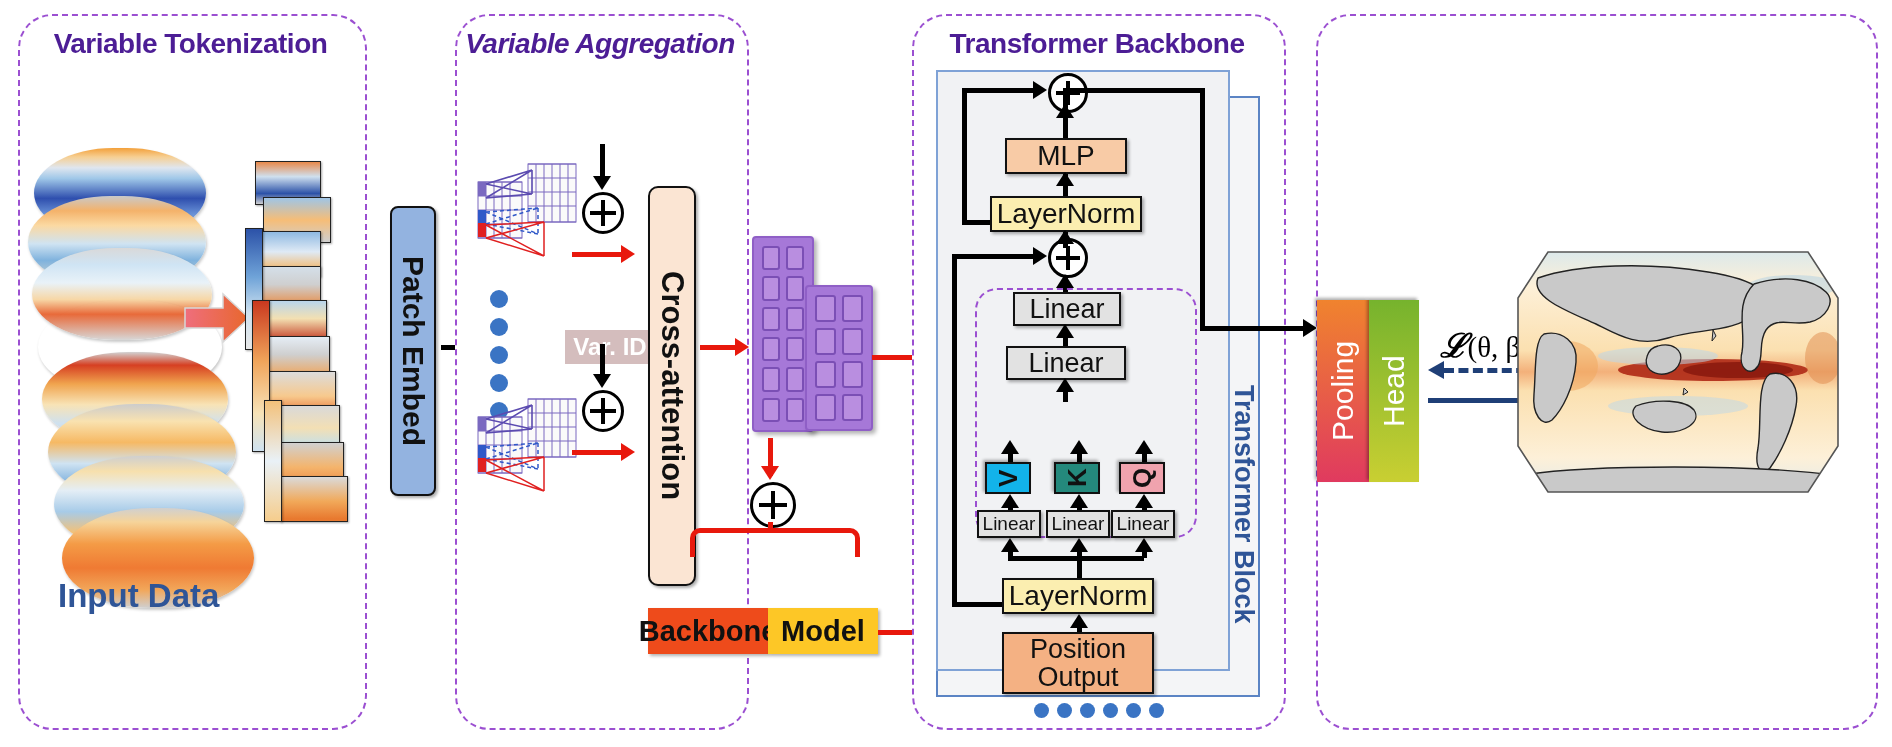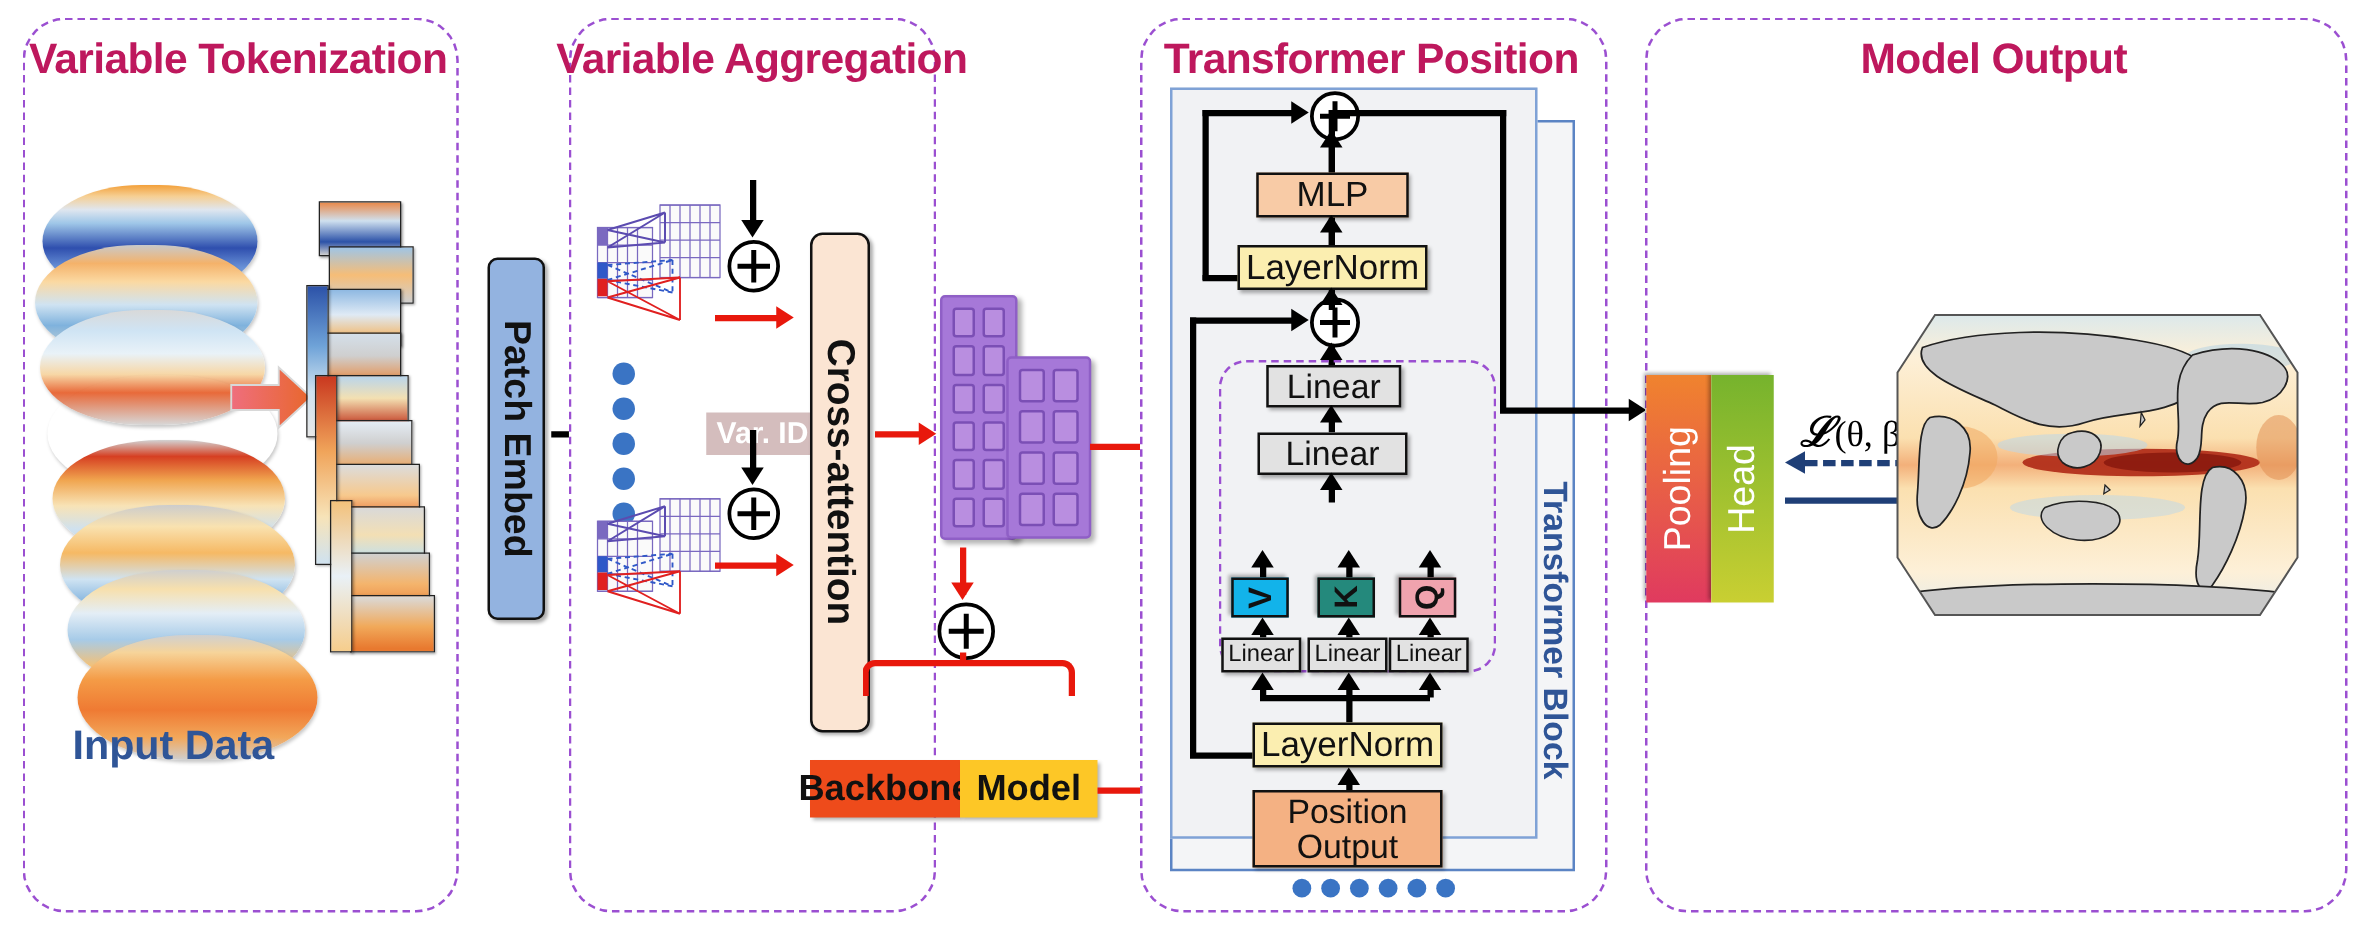--- a/index.html
+++ b/index.html
@@ -1,20 +1,20 @@
 <!DOCTYPE html>
 <html><head>
 <meta charset="utf-8">
 <style>
   html,body{margin:0;padding:0;background:#fff;}
   body{width:1892px;height:747px;font-family:"Liberation Sans",sans-serif;overflow:hidden;}
   #stage{position:relative;width:1892px;height:747px;}
 
   .panel{position:absolute;border:2.5px dashed #9b4fd1;border-radius:34px;background:#fff;}
-  .panel-title{position:absolute;font-size:34px;font-weight:700;color:#be185d;text-align:center;white-space:nowrap;letter-spacing:-0.5px;}
+  .panel-title{position:absolute;font-size:28px;font-weight:700;color:#4c1d95;text-align:center;white-space:nowrap;letter-spacing:-0.5px;}
 
   .box{position:absolute;box-sizing:border-box;display:flex;align-items:center;justify-content:center;
        border:2px solid #111;box-shadow:2px 2px 3px rgba(0,0,0,.32);text-align:center;}
   .vert{writing-mode:vertical-rl;text-orientation:mixed;}
   .vert-up{writing-mode:vertical-rl;transform:rotate(180deg);}
 
   .lbl-input{position:absolute;font-size:33px;font-weight:700;color:#2f5597;white-space:nowrap;}
 
   .arrow-h{position:absolute;height:0;border-top:5px solid #000;}
   .arrow-h.red{border-top-color:#e8180c;}
@@ -111,21 +111,21 @@
   <div class="box vert" style="left:390px;top:206px;width:46px;height:290px;background:#93b3e0;border-radius:8px;font-size:30px;font-weight:700;color:#111;">
     <span>Patch Embed</span>
   </div>
 
   <div class="lbl-input" style="left:58px;top:577px;">Input Data</div>
 
   <div class="arrow-h" style="left:441px;top:345px;width:48px;"></div>
   <div class="head-r" style="left:487px;top:338px;"></div>
 
   <div class="panel" style="left:455px;top:14px;width:290px;height:712px;"></div>
-  <div class="panel-title" style="left:445px;top:28px;width:310px;">Variable Aggregation</div>
+  <div class="panel-title" style="left:445px;top:28px;width:310px;font-style:italic;">Variable Aggregation</div>
 
   <div style="position:absolute;left:470px;top:160px;width:110px;height:110px;">
     <svg viewBox="0 0 110 110" width="110" height="110">
       <g stroke="#7a69c0" stroke-width="1" fill="none">
         <rect x="58" y="4" width="48" height="58" fill="#fafafa"></rect>
         <path d="M58 4 L106 4 M58 18 L106 18 M58 32 L106 32 M58 46 L106 46 M58 62 L106 62"></path>
         <path d="M66 4 L66 62 M74 4 L74 62 M82 4 L82 62 M90 4 L90 62 M98 4 L98 62"></path>
         <rect x="8" y="22" width="44" height="56" fill="#fafafa"></rect>
         <path d="M8 22 L52 22 M8 36 L52 36 M8 50 L52 50 M8 64 L52 64 M8 78 L52 78"></path>
         <path d="M16 22 L16 78 M24 22 L24 78 M32 22 L32 78 M40 22 L40 78"></path>
@@ -240,21 +240,21 @@
     <span>Model</span>
   </div>
 
   <div class="arrow-h red" style="left:872px;top:355px;width:62px;"></div>
   <div class="arrow-v red" style="left:930px;top:355px;height:277px;"></div>
   <div class="arrow-h red" style="left:930px;top:630px;width:72px;"></div>
   <div class="head-r red" style="left:997px;top:623px;"></div>
   <div class="arrow-h red" style="left:878px;top:630px;width:56px;"></div>
 
   <div class="panel" style="left:912px;top:14px;width:370px;height:712px;"></div>
-  <div class="panel-title" style="left:897px;top:28px;width:400px;">Transformer Position</div>
+  <div class="panel-title" style="left:897px;top:28px;width:400px;">Transformer Backbone</div>
 
   <div class="tb-outer" style="left:936px;top:96px;width:320px;height:597px;"></div>
   <div class="tb-inner" style="left:936px;top:70px;width:290px;height:597px;"></div>
   <div class="tb-label vert" style="left:1228px;top:385px;">Transformer Block</div>
 
   <div class="oplus" style="left:1048px;top:73px;width:34px;height:34px;"></div>
   <div class="arrow-h" style="left:962px;top:88px;width:74px;"></div>
   <div class="head-r" style="left:1033px;top:81px;"></div>
   <div class="arrow-v" style="left:962px;top:88px;height:136px;"></div>
   <div class="arrow-h" style="left:962px;top:220px;width:100px;"></div>
@@ -361,21 +361,20 @@
   <div>
     <div class="dot" style="left:1034px;top:703px;width:15px;height:15px;"></div>
     <div class="dot" style="left:1057px;top:703px;width:15px;height:15px;"></div>
     <div class="dot" style="left:1080px;top:703px;width:15px;height:15px;"></div>
     <div class="dot" style="left:1103px;top:703px;width:15px;height:15px;"></div>
     <div class="dot" style="left:1126px;top:703px;width:15px;height:15px;"></div>
     <div class="dot" style="left:1149px;top:703px;width:15px;height:15px;"></div>
   </div>
 
   <div class="panel" style="left:1316px;top:14px;width:558px;height:712px;"></div>
-  <div class="panel-title" style="left:1316px;top:28px;width:558px;">Model Output</div>
 
   <div class="box vert-up" style="left:1317px;top:300px;width:52px;height:182px;border-width:0;
               background:linear-gradient(180deg,#e03a5f,#f0832e);font-size:30px;font-weight:400;color:#fff;">
     <span>Pooling</span>
   </div>
   <div class="box vert-up" style="left:1369px;top:300px;width:50px;height:182px;border-width:0;
               background:linear-gradient(180deg,#c9cf32,#76b32d);font-size:30px;font-weight:400;color:#fff;">
     <span>Head</span>
   </div>
 

